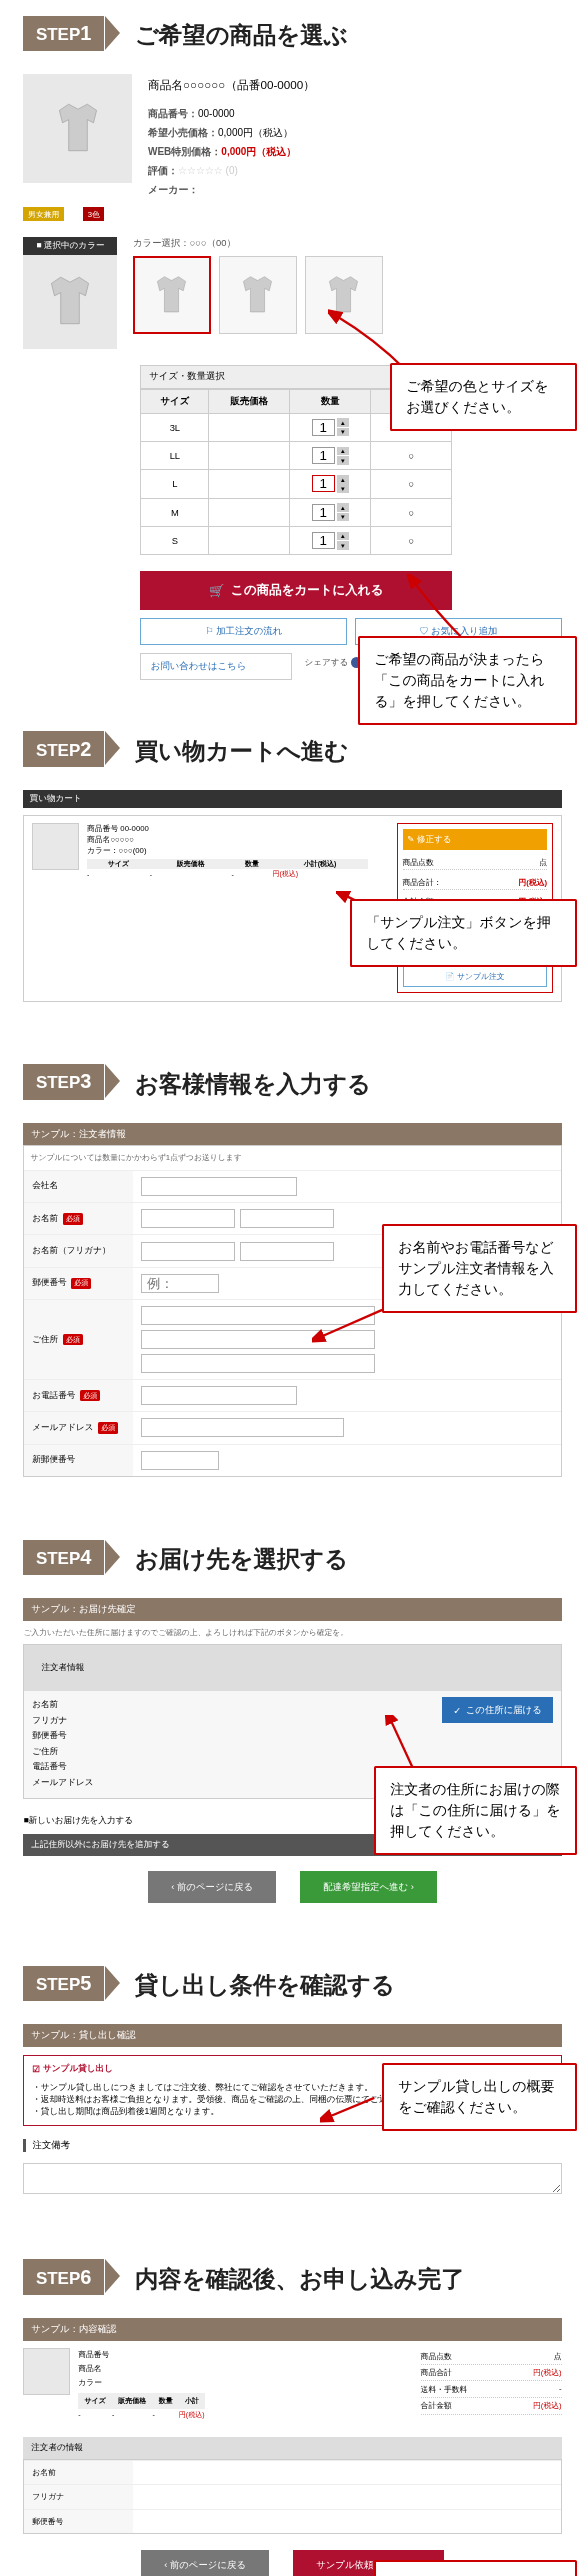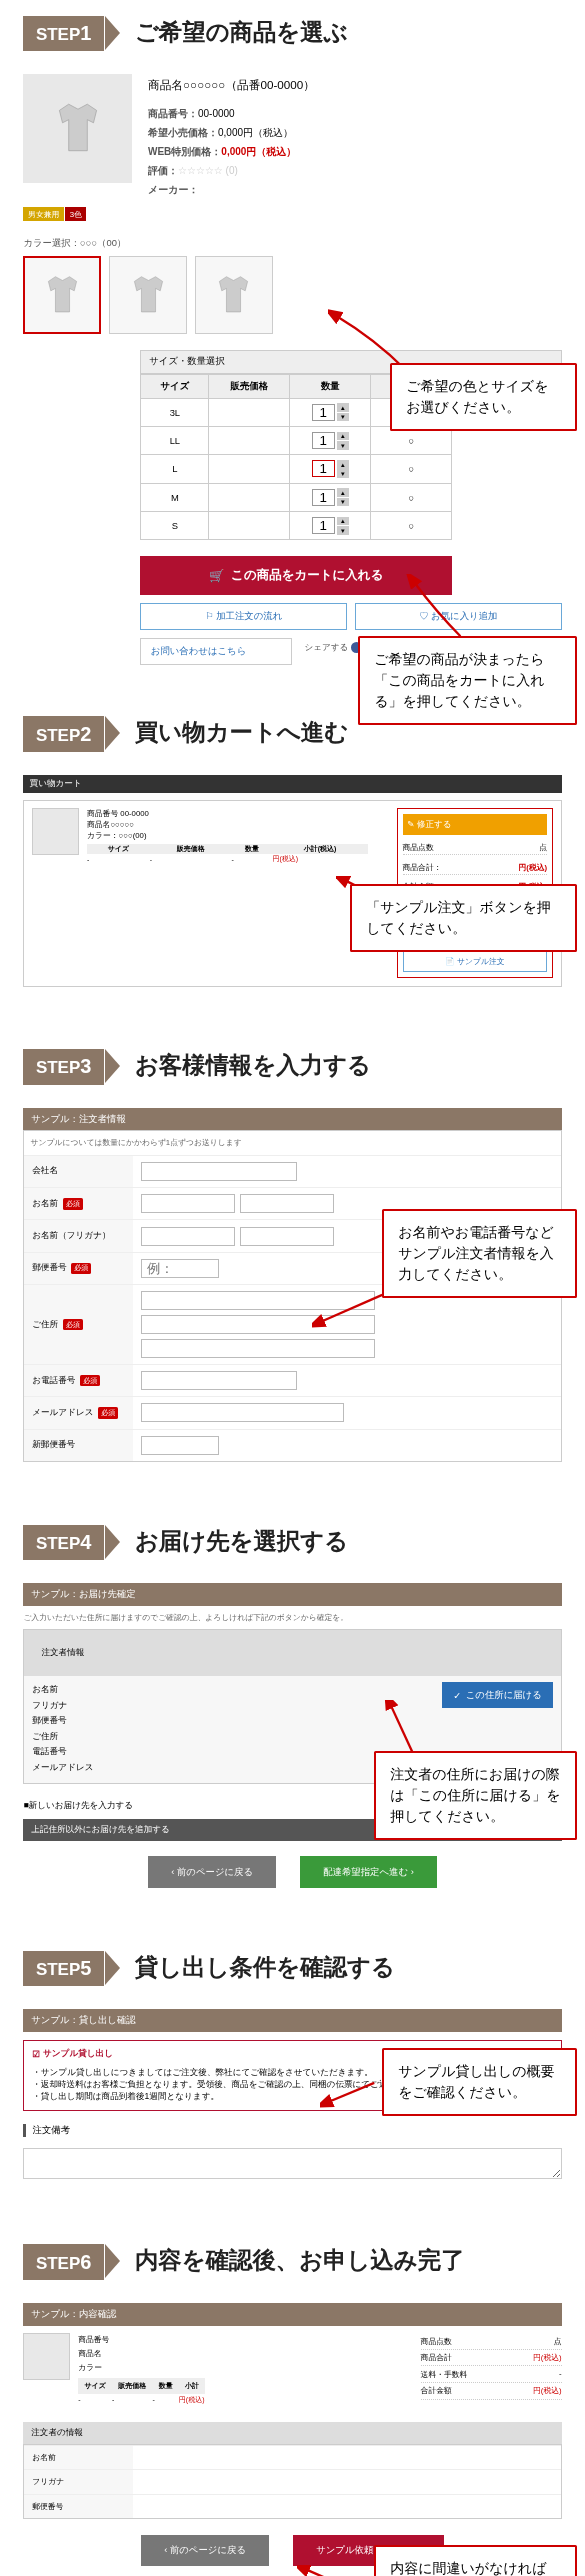--- a/index.html
+++ b/index.html
@@ -1,38 +1,38 @@
 <!DOCTYPE html>
 <html style="font-size:12.5px"><head>
 <meta charset="utf-8">
 <style>
   * { box-sizing: border-box; margin: 0; padding: 0; }
   body { font-family: "Hiragino Kaku Gothic Pro", Meiryo, sans-serif; background: #fff; width: 585px; }
   .step-section { margin-bottom: 47px; }
-  .step-header { display: flex; align-items: flex-start; padding: 15.6px 23.4px 23.4px; }
+  .step-header { display: flex; align-items: flex-end; padding: 15.6px 23.4px 23.4px; }
   .step-badge { background: #8b7766; color: #fff; font-weight: bold; font-size: 17px; padding: 6.2px 12.5px; position: relative; }
   .step-badge::after { content: ""; position: absolute; right: -15.6px; top: 0; border-left: 15.6px solid #8b7766; border-top: 17px solid transparent; border-bottom: 17px solid transparent; }
   .step-num { font-size: 20px; }
   .step-title { font-size: 23.4px; font-weight: bold; margin-left: 31px; color: #222; }
   .step-body { padding: 0 23.4px; position: relative; }
 
   
   .callout { position: absolute; border: 2.3px solid #cc0000; background: #fff; padding: 11px 14px; font-size: 14px; line-height: 1.5; border-radius: 1.6px; z-index: 10; }
   .arrow-svg { position: absolute; z-index: 9; pointer-events: none; }
 
   
   .product-top { display: flex; gap: 15.6px; }
   .product-img { width: 109px; height: 109px; background: #e8e8e8; display: flex; align-items: center; justify-content: center; }
   .tshirt { width: 62px; height: 62px; }
   .product-info { flex: 1; font-size: 10px; line-height: 1.9; }
   .product-name { font-size: 11.7px; margin-bottom: 7.8px; }
   .lbl { color: #555; font-weight: bold; }
   .web-price { color: #c00; font-weight: bold; }
   .stars { color: #ccc; }
-  .badge-row { display: flex; gap: 1px; margin-top: 7.8px; }
+  .badge-row { display: flex; gap: 19px; margin-top: 7.8px; }
   .badge { font-size: 7.8px; padding: 1.6px 4.7px; color: #fff; }
   .badge-y { background: #d4a500; }
   .badge-r { background: #a00; }
 
   .color-sel-row { display: flex; gap: 15.6px; margin-top: 15.6px; align-items: flex-start; }
   .color-sel-label { background: #333; color: #fff; font-size: 8.6px; padding: 3.1px 6.2px; writing-mode: horizontal-tb; width: 94px; text-align: center; }
   .color-sel-thumb { width: 94px; height: 94px; background: #e8e8e8; display: flex; align-items: center; justify-content: center; }
   .color-choose-label { font-size: 9.4px; color: #555; margin-bottom: 6.2px; }
   .color-options { display: flex; gap: 7.8px; }
   .color-opt { width: 78px; height: 78px; border: 0.8px solid #ccc; display: flex; align-items: center; justify-content: center; background: #f7f7f7; }
@@ -123,20 +123,28 @@
         <div><span class="lbl">評価：</span><span class="stars">☆☆☆☆☆ (0)</span></div>
         <div><span class="lbl">メーカー：</span></div>
       </div>
     </div>
     <div class="badge-row">
       <span class="badge badge-y">男女兼用</span>
       <span class="badge badge-r">3色</span>
     </div>
 
     <div class="color-sel-row">
+      <div>
+        <div class="color-sel-label">■ 選択中のカラー</div>
+        <div class="color-sel-thumb">
+          <svg class="tshirt" viewBox="0 0 100 100">
+              <path d="M20 20 L35 10 L50 18 L65 10 L80 20 L75 40 L65 35 L65 85 L35 85 L35 35 L25 40 Z" fill="#ccc" stroke="#999"></path>
+            </svg>
+        </div>
+      </div>
       <div style="flex:1">
         <div class="color-choose-label">カラー選択：○○○（00）</div>
         <div class="color-options">
           <div class="color-opt selected">
               <svg width="47" height="47" viewBox="0 0 100 100">
                 <path d="M20 20 L35 10 L50 18 L65 10 L80 20 L75 40 L65 35 L65 85 L35 85 L35 35 L25 40 Z" fill="#ccc" stroke="#999"></path>
               </svg>
             </div>
           <div class="color-opt">
               <svg width="47" height="47" viewBox="0 0 100 100">

